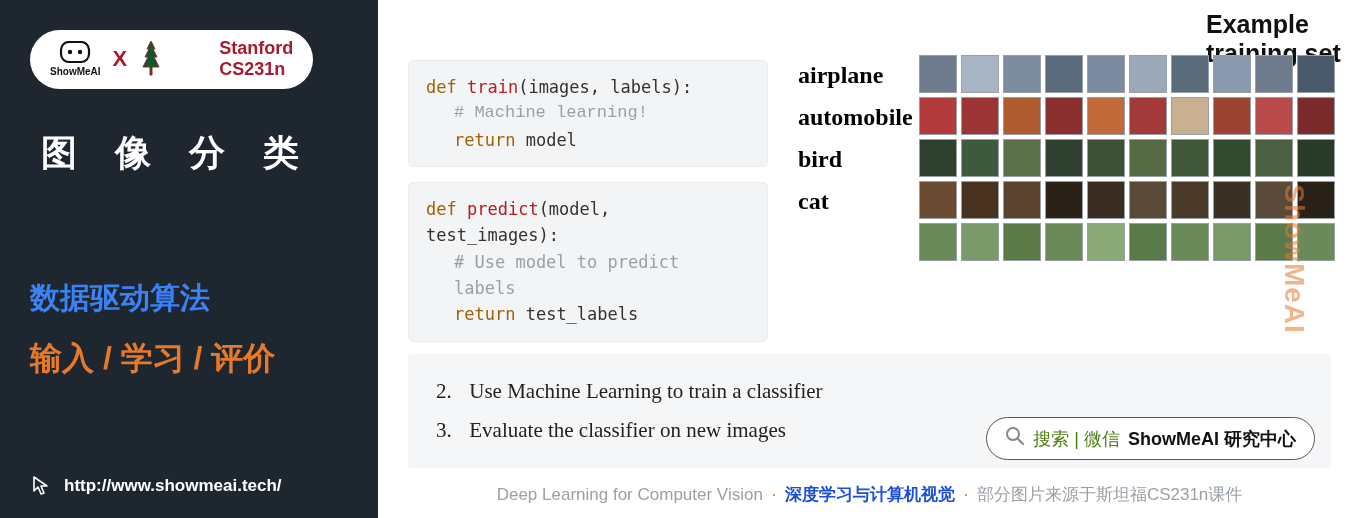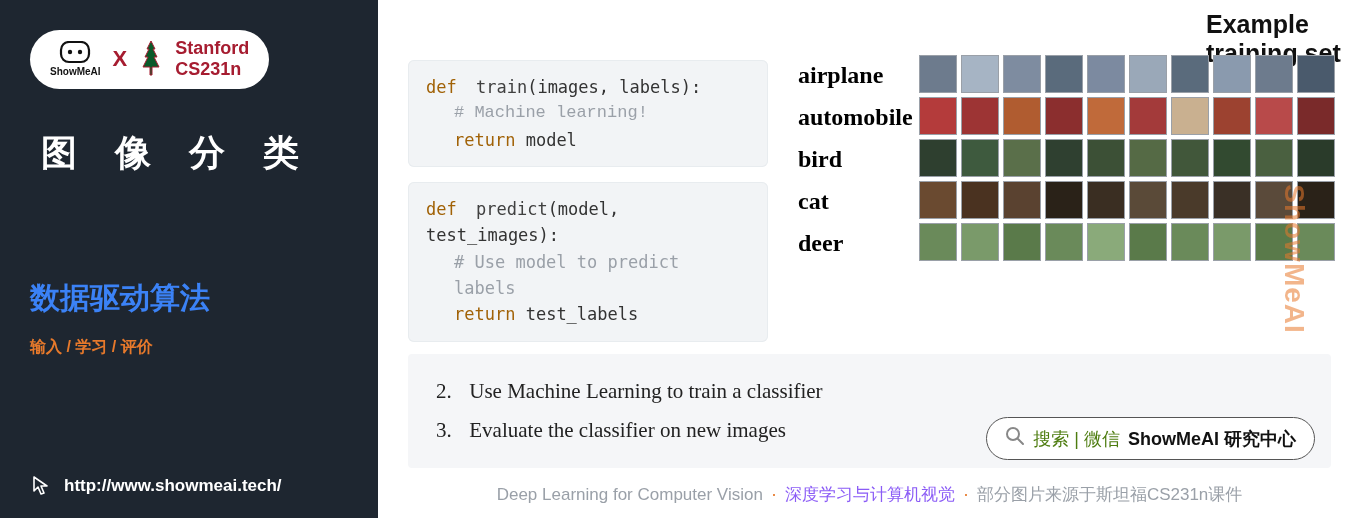--- a/index.html
+++ b/index.html
@@ -36,34 +36,34 @@
     display: flex;
     flex-direction: column;
     align-items: center;
     gap: 2px;
     line-height: 1;
   }
   .brand-logo svg { display: block; }
   .brand-logo-text { font-size: 10px; font-weight: 700; color: #111; }
   .brand-x { color: #a61c30; font-weight: 800; font-size: 22px; }
   .stanford-logo svg { display: block; }
-  .course-label { color: #a61c30; font-weight: 700; font-size: 18px; line-height: 1.15; }
+  .course-label { color: #a61c30; font-weight: 700; font-size: 18px; line-height: 1.15; margin-left: 44px; }
 
   .sidebar-heading {
     margin-top: 40px;
     font-size: 36px;
     font-weight: 700;
     letter-spacing: 38px;
     white-space: nowrap;
     text-align: center;
   }
 
   .hl-block { margin-top: 100px; }
   .hl-line1 { color: #3b82f6; font-size: 30px; font-weight: 800; }
-  .hl-line2 { color: #e7792b; font-size: 16px; font-weight: 800; margin-top: 18px; }
+  .hl-line2 { color: #e7792b; font-size: 32px; font-weight: 800; margin-top: 18px; }
 
   .site-link-row {
     position: absolute;
     left: 30px;
     bottom: 20px;
     display: flex;
     align-items: center;
     gap: 10px;
     font-size: 17px;
     font-weight: 600;
@@ -86,21 +86,21 @@
     padding: 14px 18px;
     font-family: ui-monospace, SFMono-Regular, Menlo, Consolas, monospace;
     font-size: 17px;
     line-height: 1.55;
     color: #333;
     box-shadow: inset 0 0 0 1px #e8ecef;
   }
   #code-train   { top: 60px; }
   #code-predict { top: 182px; }
   .kw { color: #a16207; }
-  .fn { color: #404040; margin-left: 9px; }
+  .fn { color: #b91c1c; }
   .cm { color: #9aa0a8; }
   .ret-val { color: #333; }
 
   .example-title {
     position: absolute;
     top: 10px;
     left: 828px;
     font-weight: 800;
     font-size: 25px;
     color: #111;
@@ -174,21 +174,21 @@
     bottom: 12px;
     font-size: 17px;
     color: #9aa0a8;
     display: flex;
     align-items: baseline;
     gap: 8px;
     justify-content: center;
     white-space: nowrap;
   }
   .footer .dot { color: #e7792b; font-size: 18px; }
-  .footer .mid { color: #8b5cf6; font-weight: 400; }
+  .footer .mid { color: #1d4ed8; font-weight: 700; }
 
   .watermark {
     position: absolute;
     right: -8px;
     top: 50%;
     transform: translateY(-50%) rotate(90deg);
     transform-origin: center;
     font-size: 28px;
     font-weight: 800;
     color: rgba(231,121,43,0.55);
@@ -269,21 +269,20 @@
   </div>
 
   <div class="example-title">Example training set</div>
 
   <div class="example-grid-area">
     <div class="class-labels" id="class-labels">
         <div>airplane</div>
         <div>automobile</div>
         <div>bird</div>
         <div>cat</div>
-        <div>deer</div>
       </div>
     <div class="thumb-grid" id="thumb-grid">
         <div class="thumb" style="background: rgb(109, 123, 141);"></div>
         <div class="thumb" style="background: rgb(166, 180, 196);"></div>
         <div class="thumb" style="background: rgb(126, 140, 160);"></div>
         <div class="thumb" style="background: rgb(90, 107, 124);"></div>
         <div class="thumb" style="background: rgb(124, 138, 160);"></div>
         <div class="thumb" style="background: rgb(154, 168, 184);"></div>
         <div class="thumb" style="background: rgb(90, 107, 124);"></div>
         <div class="thumb" style="background: rgb(138, 154, 174);"></div>

